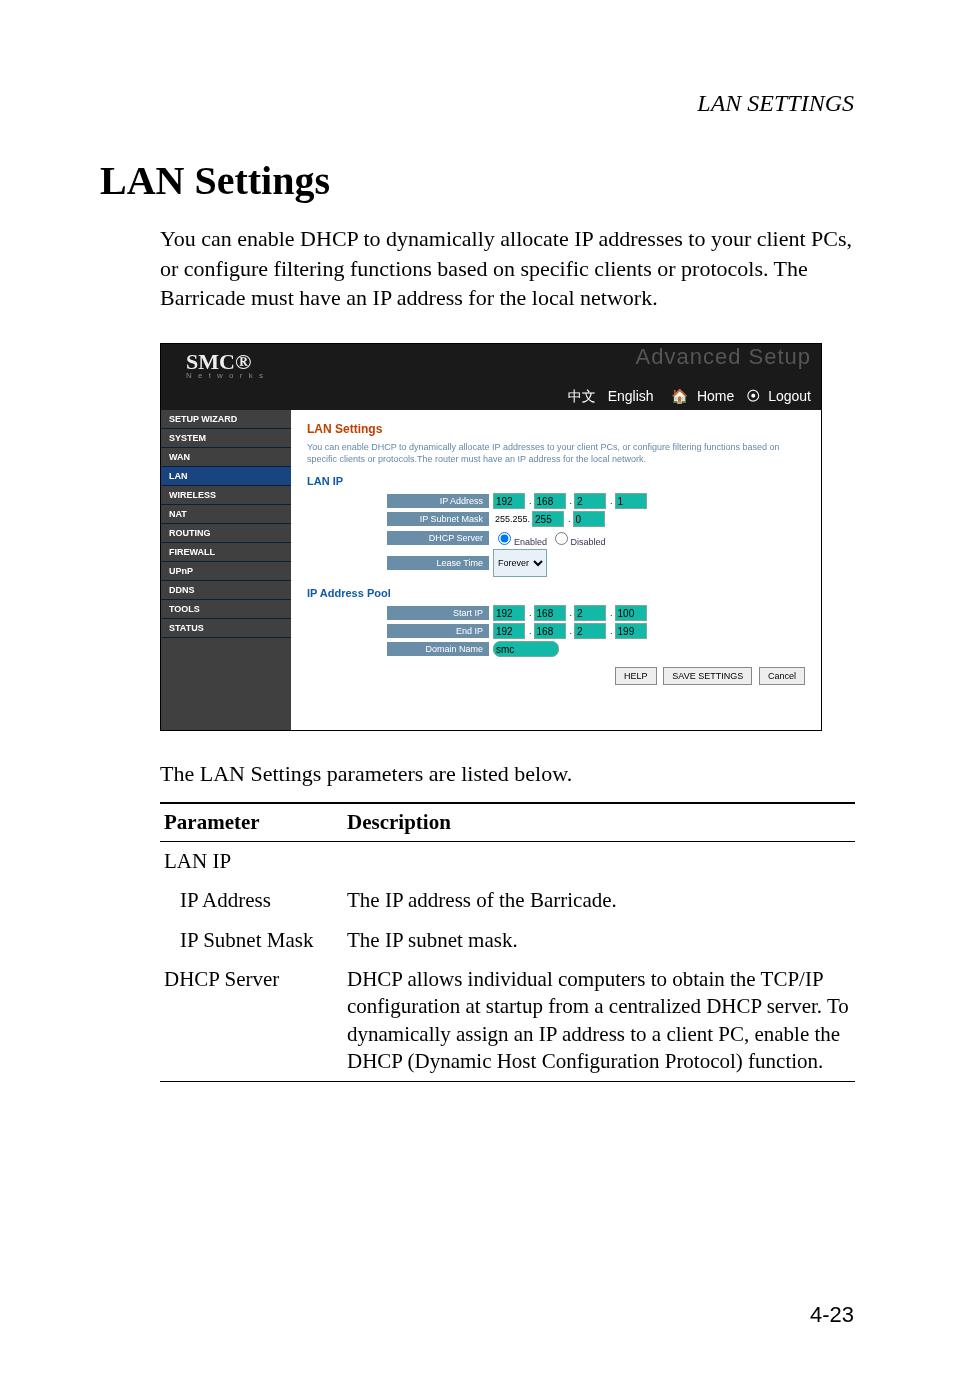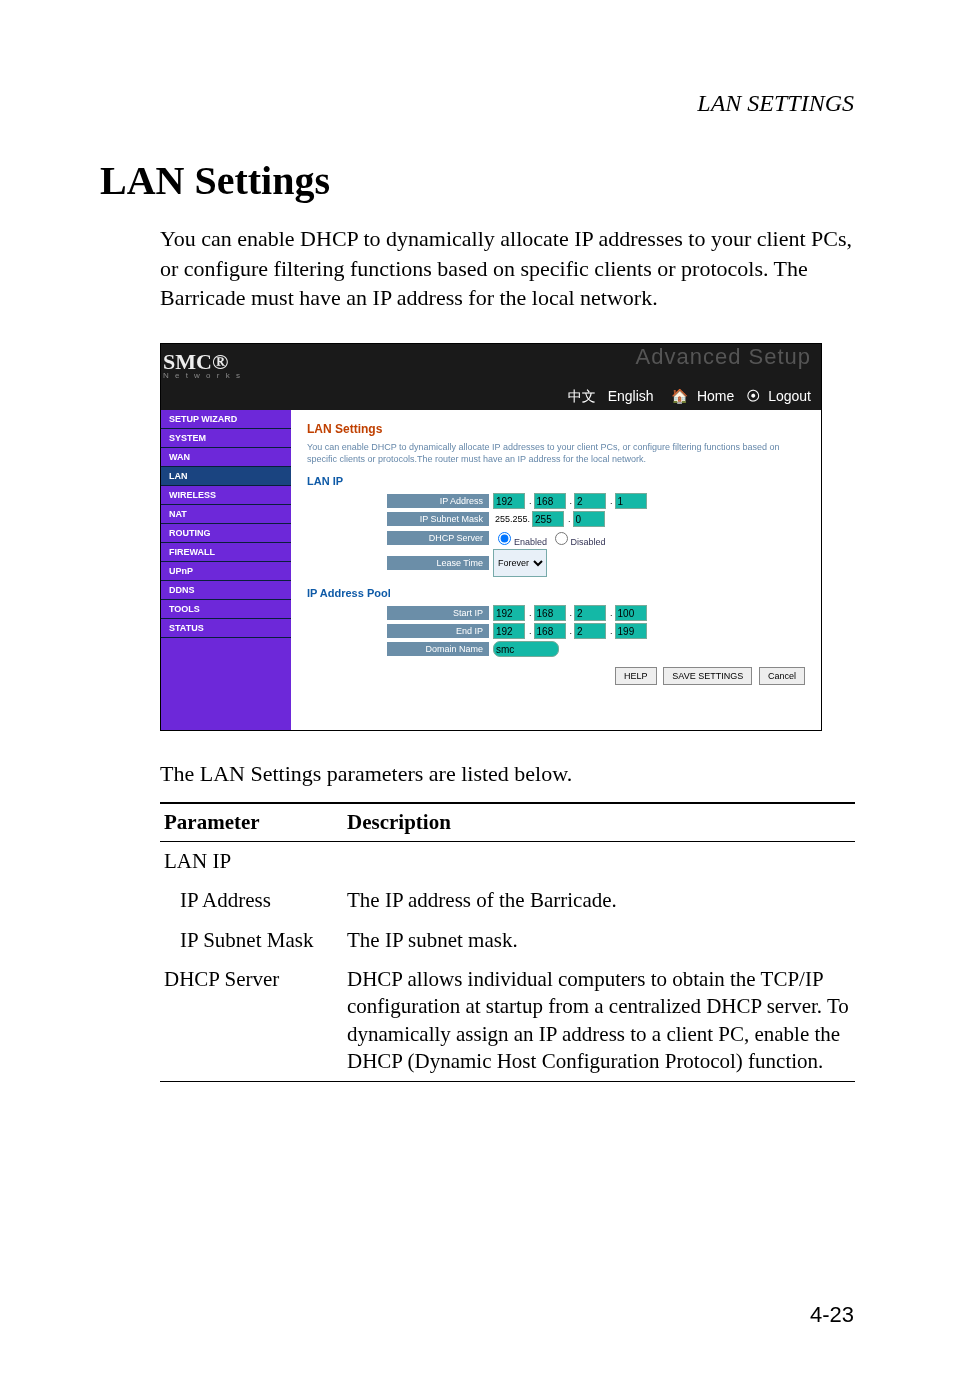--- a/index.html
+++ b/index.html
@@ -44,21 +44,21 @@
     font-family: Verdana, Arial, sans-serif;
     font-size: 10px;
     background: #fff;
   }
   .ss-top {
     display: flex;
     background: #1a1a1a;
     color: #fff;
     height: 40px;
     align-items: center;
-    padding: 0 2px;
+    padding: 0 25px;
     position: relative;
   }
   .ss-logo {
     font-family: 'Times New Roman', serif;
     font-size: 22px;
     font-weight: bold;
     color: #eee;
   }
   .ss-logo-sub {
     font-size: 8px;
@@ -82,21 +82,21 @@
     color: #fff;
     font-size: 14px;
   }
   .ss-topbar2 span { margin-left: 8px; }
   .ss-body {
     display: flex;
     min-height: 320px;
   }
   .ss-sidebar {
     width: 130px;
-    background: #6d28d9;
+    background: #404040;
     color: #fff;
     padding: 0;
   }
   .ss-sidebar div {
     padding: 4px 8px;
     font-size: 9px;
     font-weight: bold;
     border-bottom: 1px solid #0a1f3a;
     cursor: pointer;
   }

